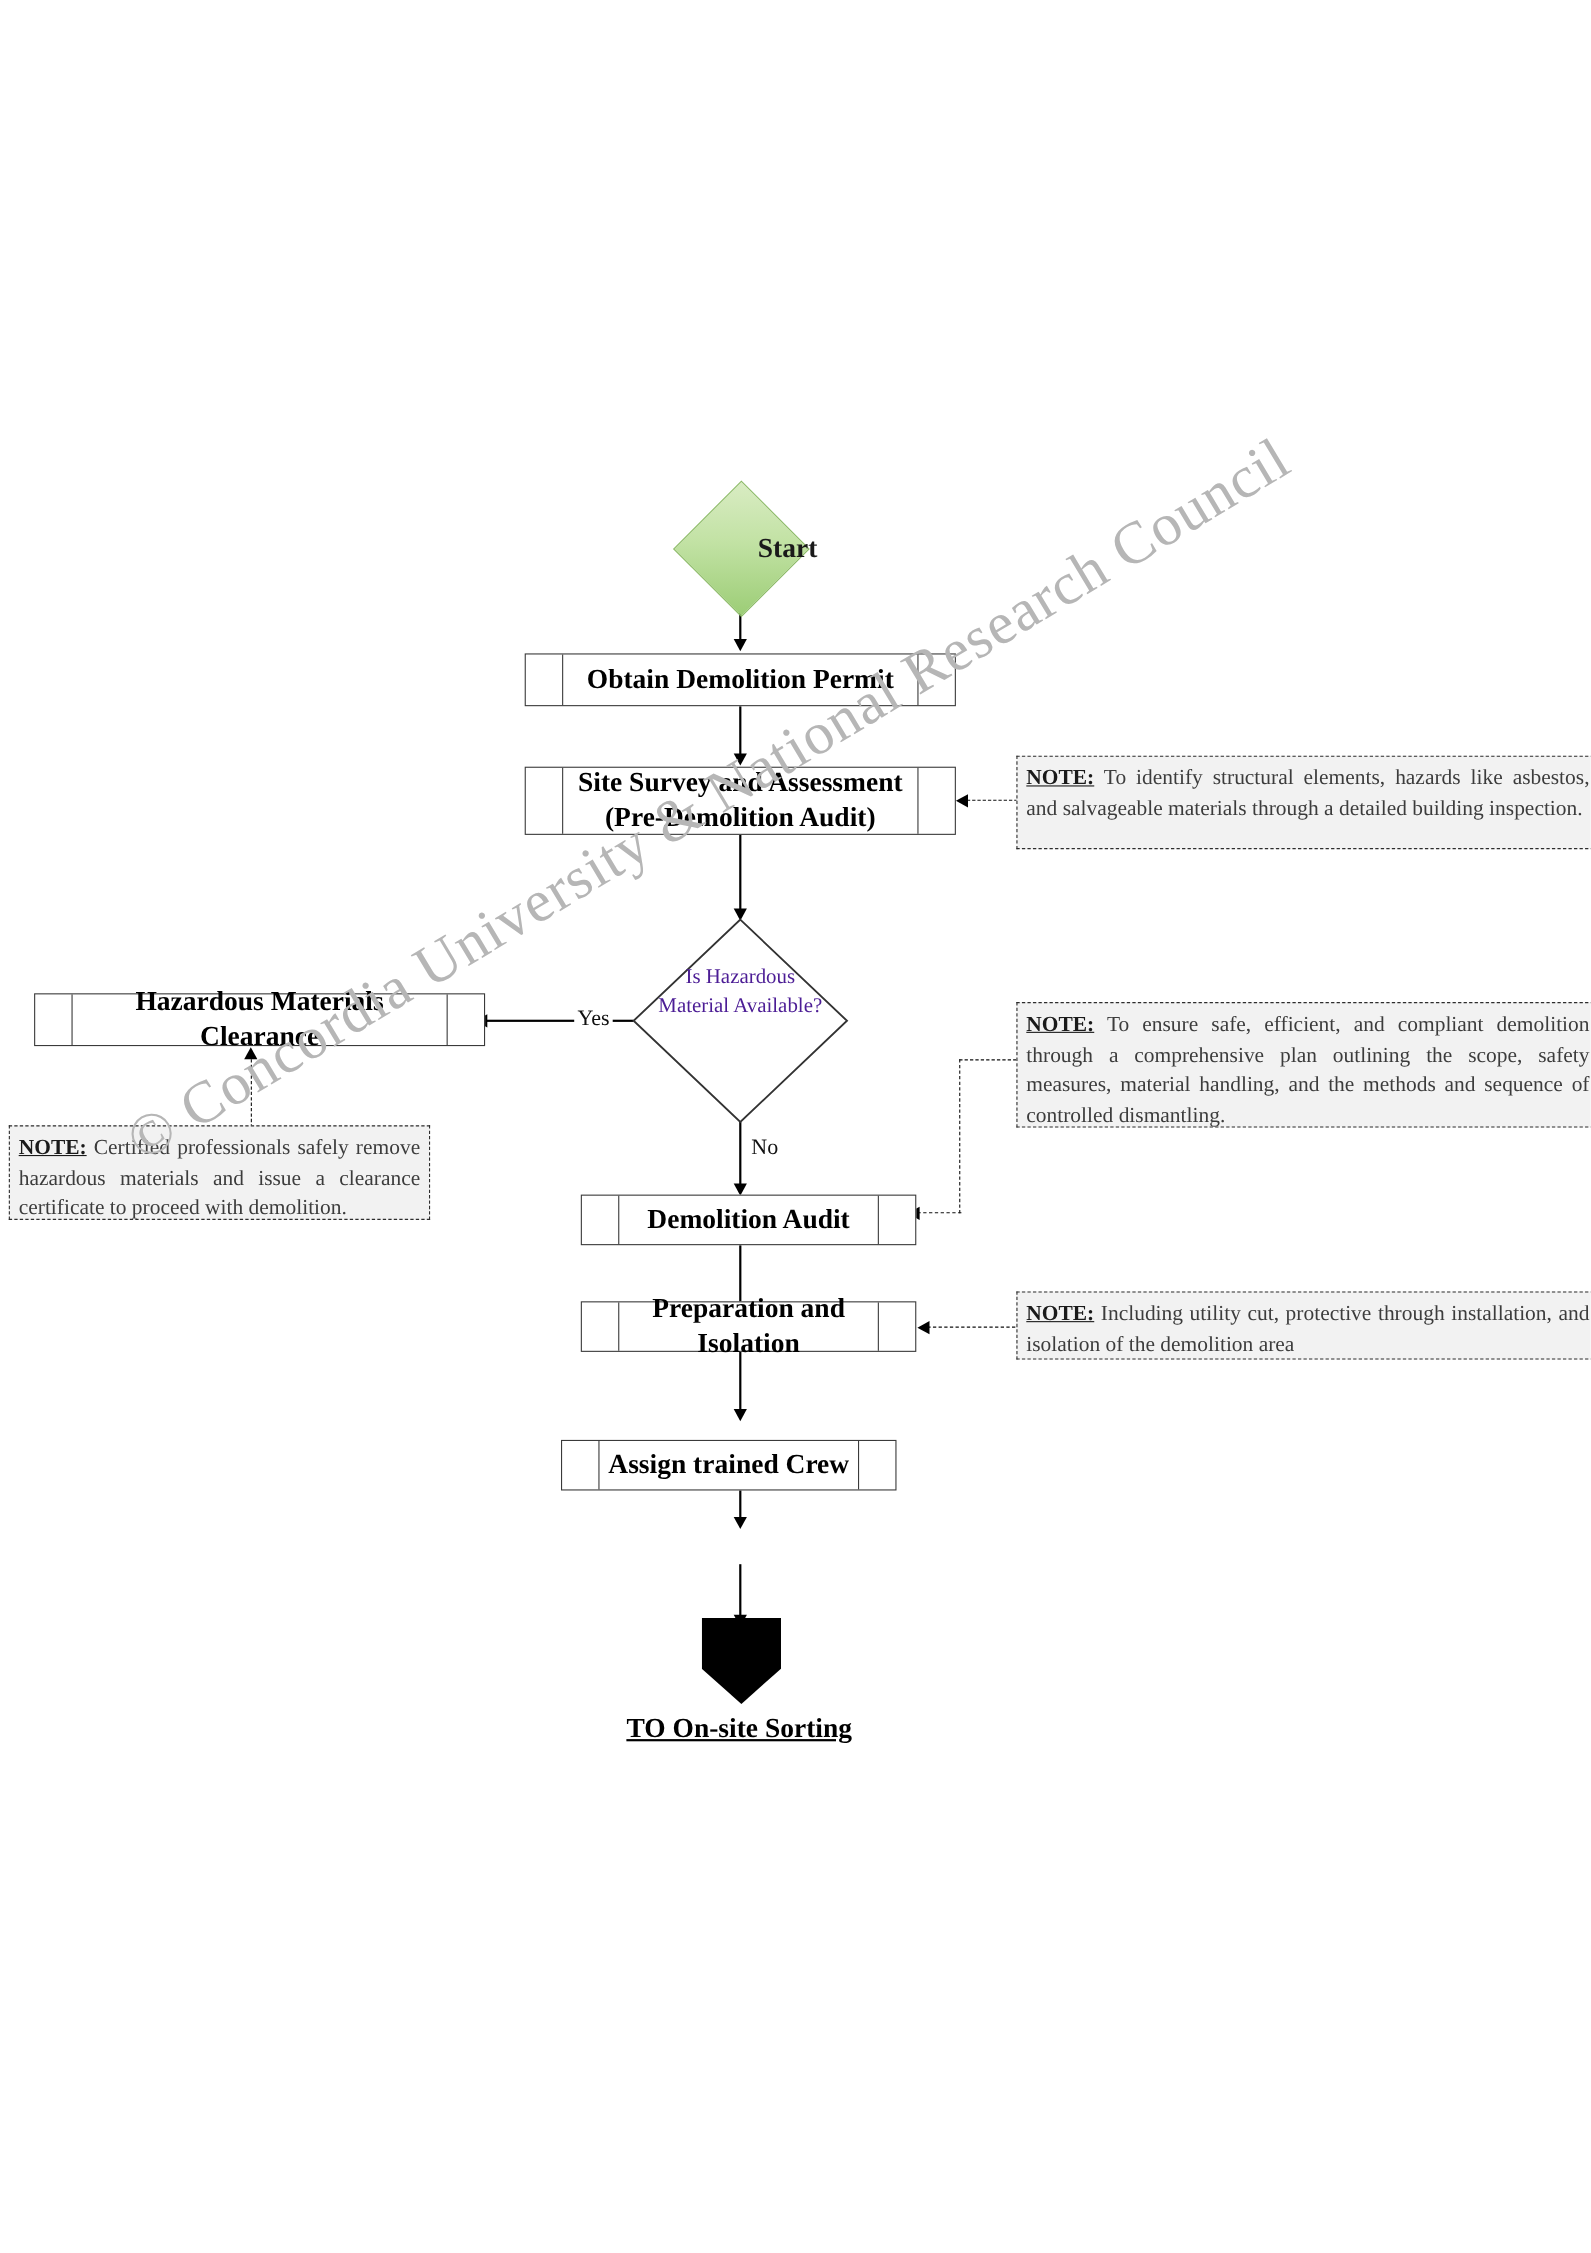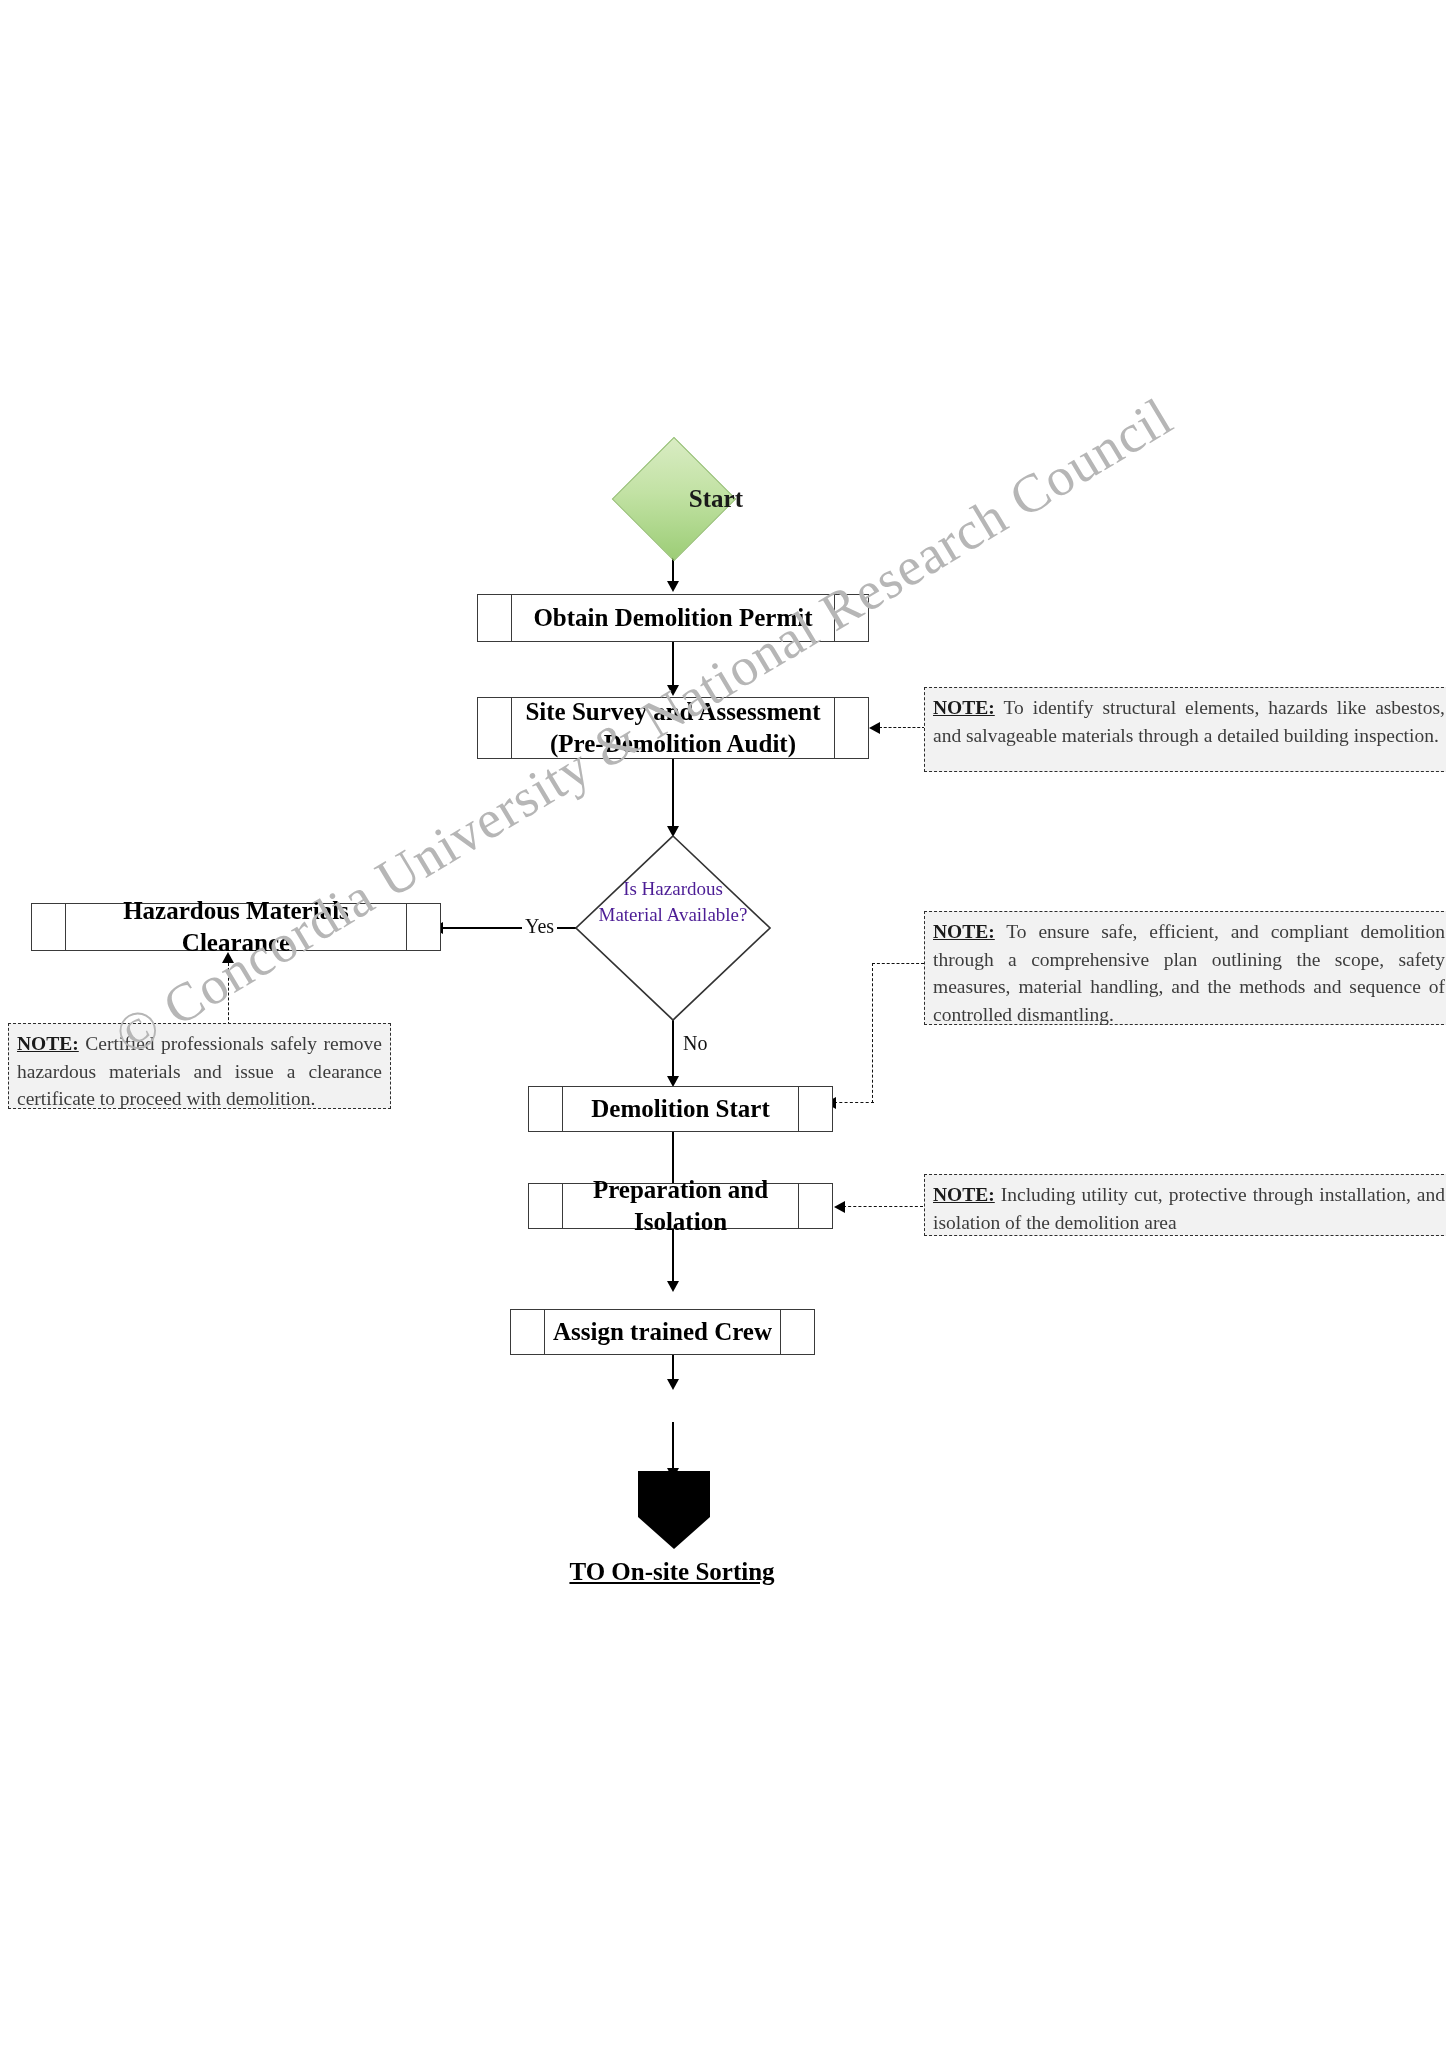--- a/index.html
+++ b/index.html
@@ -272,21 +272,21 @@
   <div class="dashln dash-h" style="left:878px; top:1102px; width:-0px;"></div>
   <div class="dashln dash-h" style="left:834px; top:1102px; width:40px;"></div>
   <div class="arrow-left" style="left:825px; top:1097px;"></div>
 
   <div class="ln vline" style="left:672.1px; top:1020px; height:62px;"></div>
   <div class="arrow-down" style="left:667px; top:1076px;"></div>
   <div class="edge-label" style="left:655px; top:1032px;">No</div>
 
   <div class="proc" style="left:528px; top:1086px; width:305px; height:46px;">
     <div class="bar"></div>
-    <div class="txt">Demolition Start</div>
+    <div class="txt">Demolition Audit</div>
     <div class="bar right"></div>
   </div>
 
   <div class="ln vline" style="left:672.1px; top:1132px; height:57px;"></div>
   <div class="arrow-down" style="left:667px; top:1185px;"></div>
 
   <div class="proc" style="left:528px; top:1183px; width:305px; height:46px;">
     <div class="bar"></div>
     <div class="txt">Preparation and Isolation</div>
     <div class="bar right"></div>

